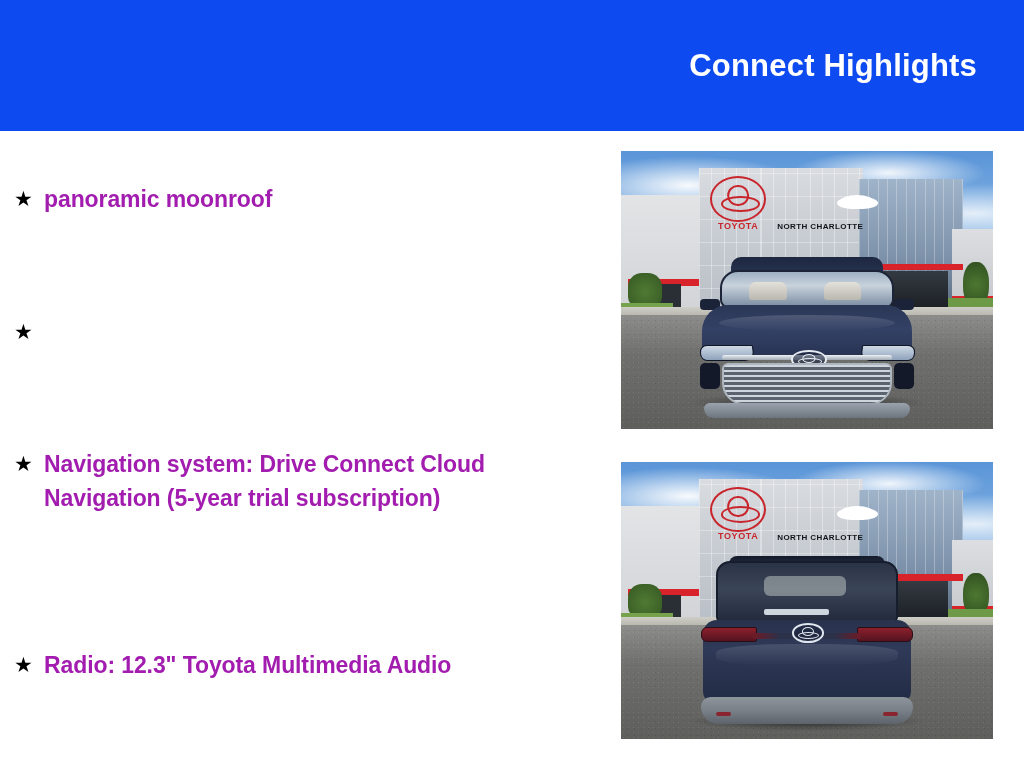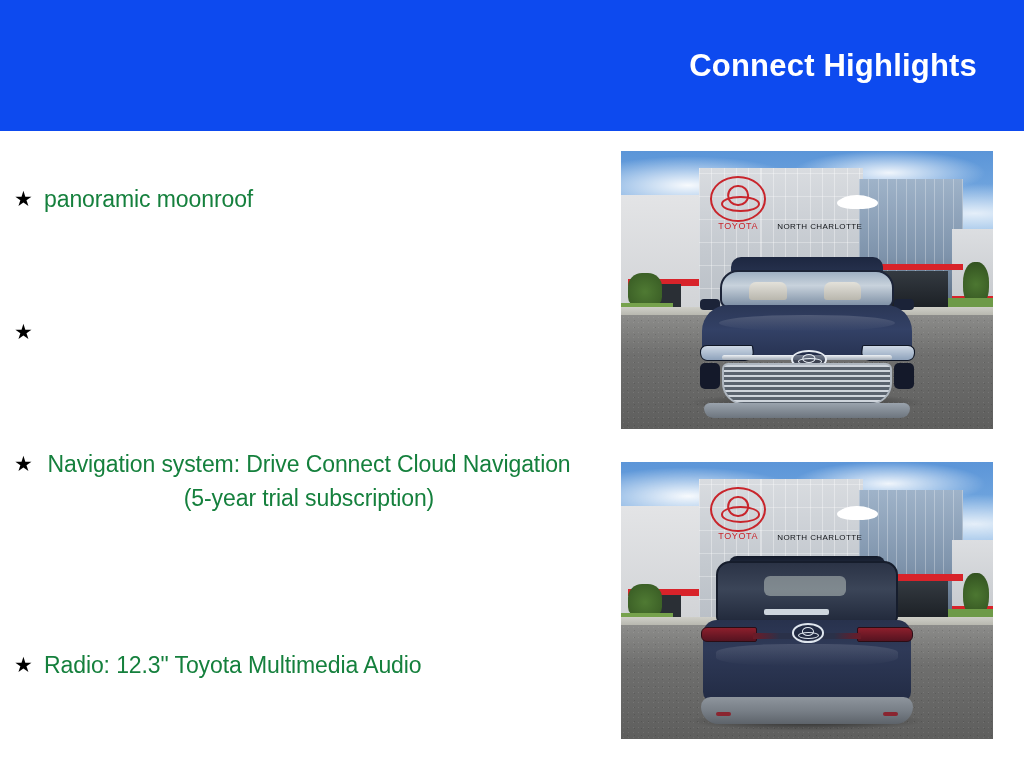--- a/index.html
+++ b/index.html
@@ -68,25 +68,24 @@
   .bullet-star {
     width: 30px;
     flex: 0 0 30px;
     font-size: 21px;
     line-height: 34px;
     color: #000000;
     text-align: left;
   }
   .bullet-text {
     font-size: 23px;
-    font-weight: normal;
-    color: #15803d;
+    font-weight: bold;
+    color: #a21caf;
     line-height: 34px;
     letter-spacing: -0.1px;
-    text-align: center;
   }
   .row-0 { top: 51px; }
   .row-1 { top: 184px; }
   .row-2 { top: 316px; }
   .row-3 { top: 517px; }
 
   
   .photo {
     position: absolute;
     left: 621px;
@@ -185,31 +184,31 @@
     width: 68%; height: 30%;
     border: 2.5px solid #c8252c;
     border-radius: 50%;
   }
   .toyota-word {
     position: absolute;
     left: 22%; top: 25%;
     width: 19%;
     color: #c8252c;
     font-size: 9px;
-    font-weight: normal;
+    font-weight: bold;
     letter-spacing: 0.6px;
     text-align: center;
     font-family: "Liberation Sans", sans-serif;
   }
   .dealer-name {
     position: absolute;
     left: 42%; top: 25.5%;
     color: #111418;
     font-size: 8px;
-    font-weight: normal;
+    font-weight: bold;
     letter-spacing: 0.4px;
     white-space: nowrap;
   }
   .cloud-logo {
     position: absolute;
     left: 59%; top: 16%;
     width: 9%; height: 5%;
     background: #ffffff;
     border-radius: 50%;
     box-shadow: 5px 1px 0 -1px #ffffff, -4px 1px 0 -1px #ffffff;

